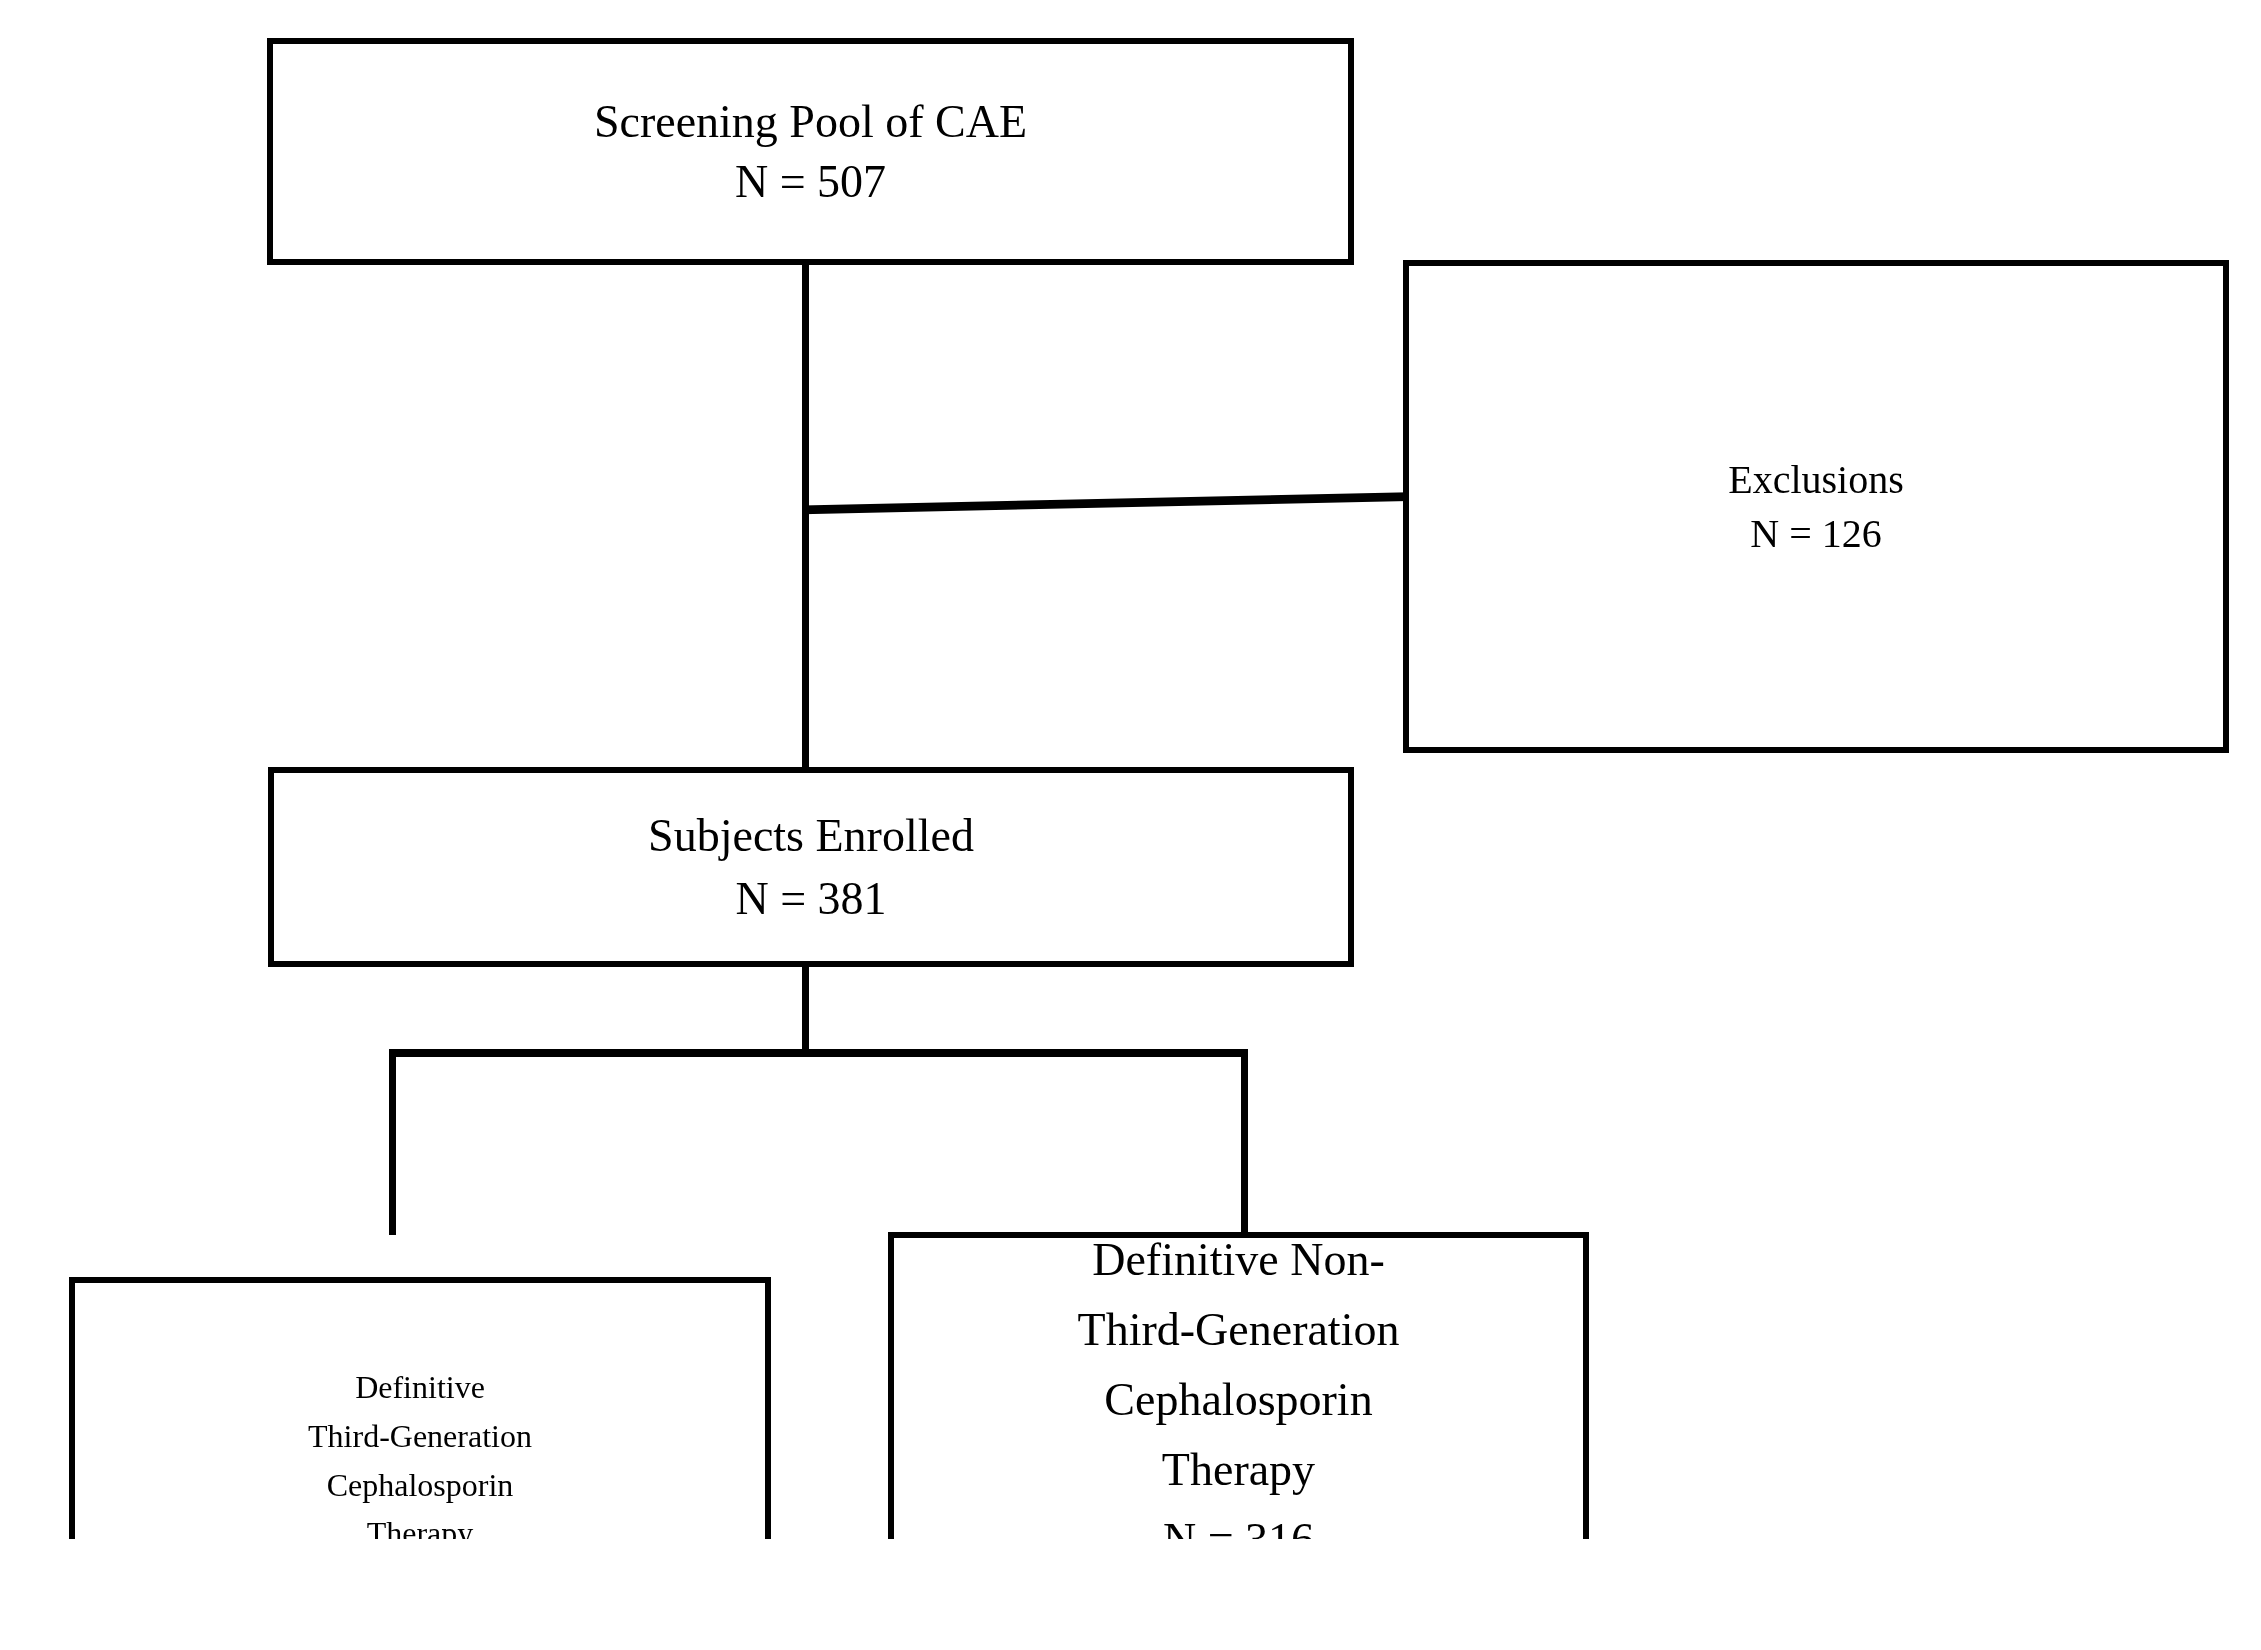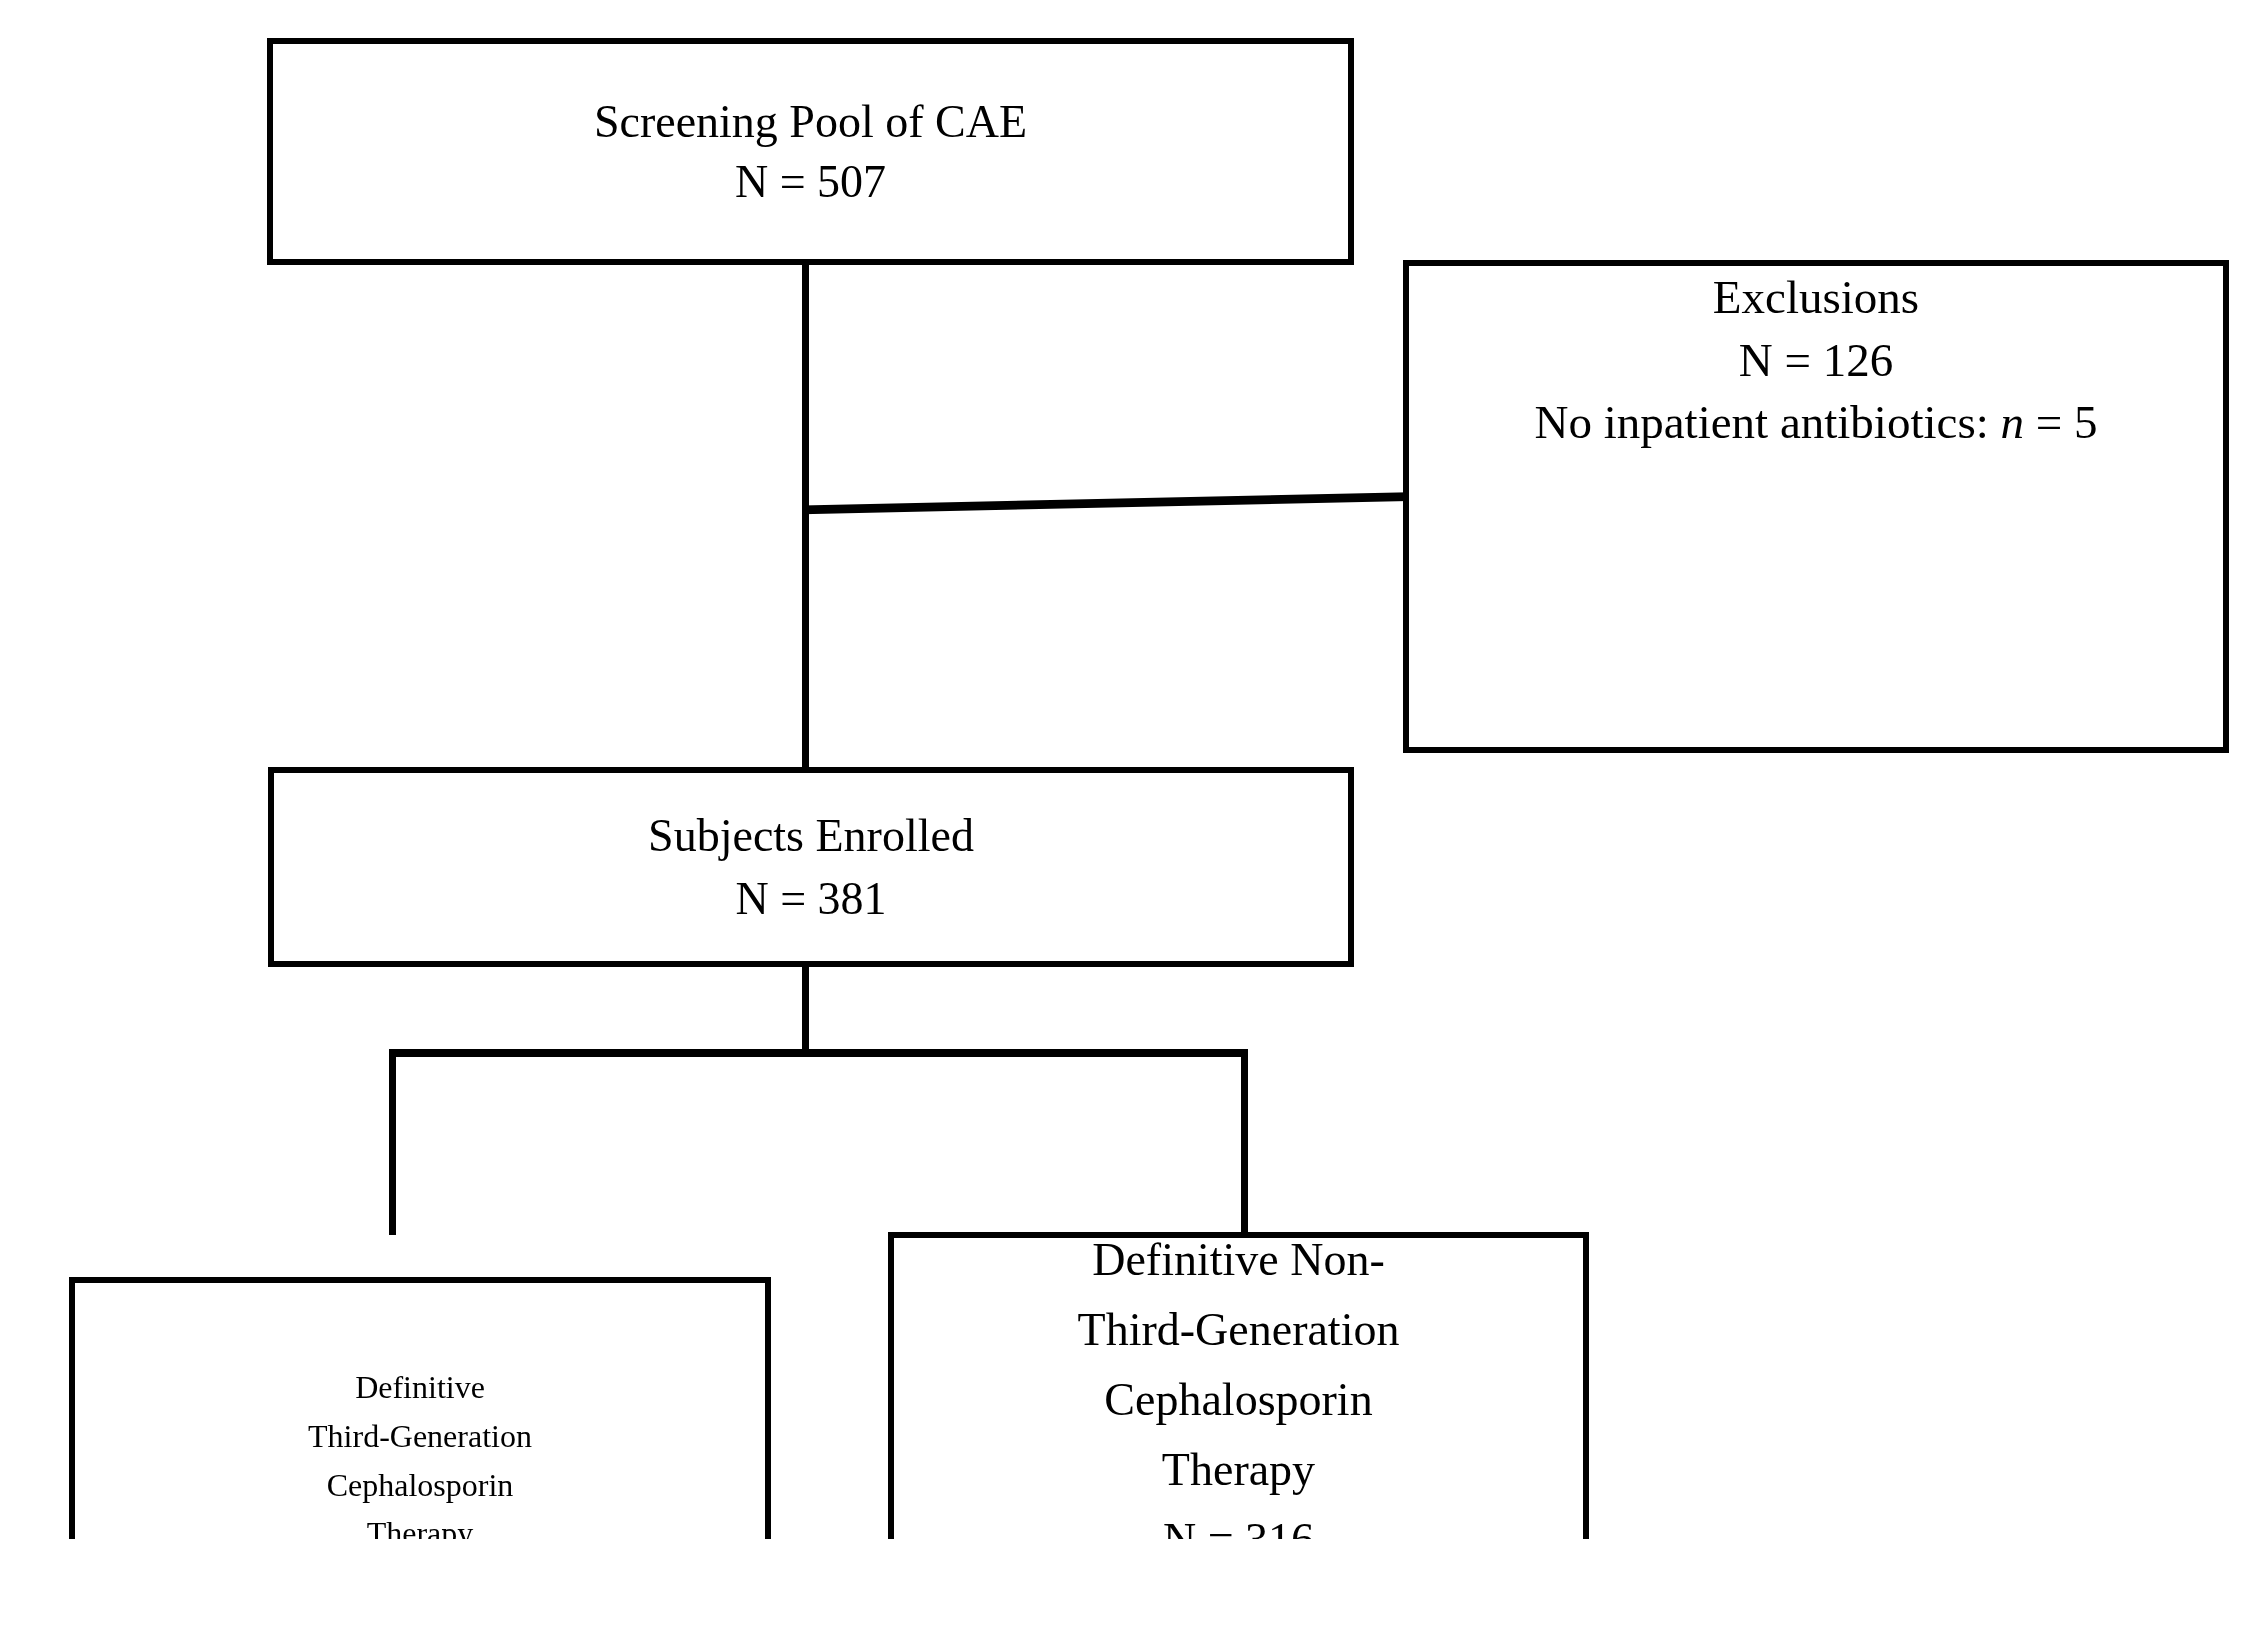--- a/index.html
+++ b/index.html
@@ -37,23 +37,23 @@
 
   #node-screening {
     left: 267px;  top: 38px;
     width: 1087px; height: 227px;
     font-size: 46px;
     line-height: 1.30;
   }
   #node-exclusions {
     left: 1403px; top: 260px;
     width: 826px; height: 493px;
-    font-size: 47px;
+    font-size: 40px;
     line-height: 1.33;
-    justify-content: flex-start;
+    justify-content: center;
   }
   #node-enrolled {
     left: 268px;  top: 767px;
     width: 1086px; height: 200px;
     font-size: 46px;
     line-height: 1.38;
   }
   #node-third-gen {
     left: 37px;   top: 1277px;
     width: 702px; height: 416px;
@@ -129,25 +129,20 @@
     <span class="line">Screening Pool of CAE</span>
     <span class="line">N = 507</span>
   </div>
 
   <div class="node" id="node-exclusions">
     <span class="line">Exclusions</span>
     <span class="line">N = 126</span>
 
 
 
-    <span class="line">
-      <span>No inpatient antibiotics:</span>
-      <span class="ital">n</span>
-      <span>= 5</span>
-    </span>
 
   </div>
 
   <div class="node" id="node-enrolled">
     <span class="line">Subjects Enrolled</span>
     <span class="line">N = 381</span>
   </div>
 
   <div class="node" id="node-third-gen">
     <span class="line">Definitive</span>

